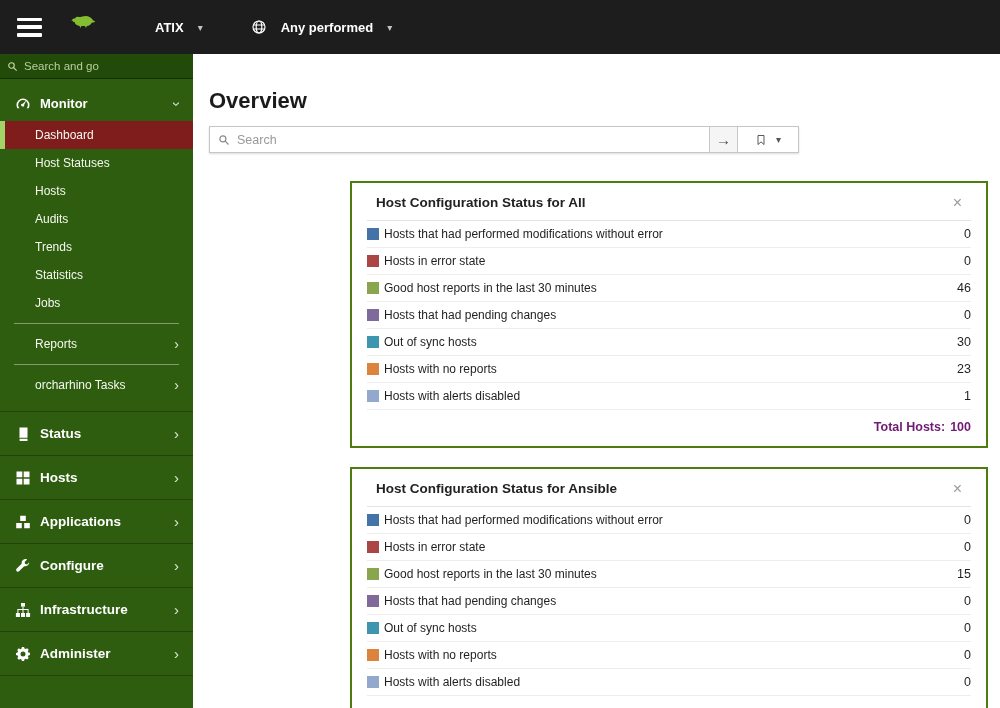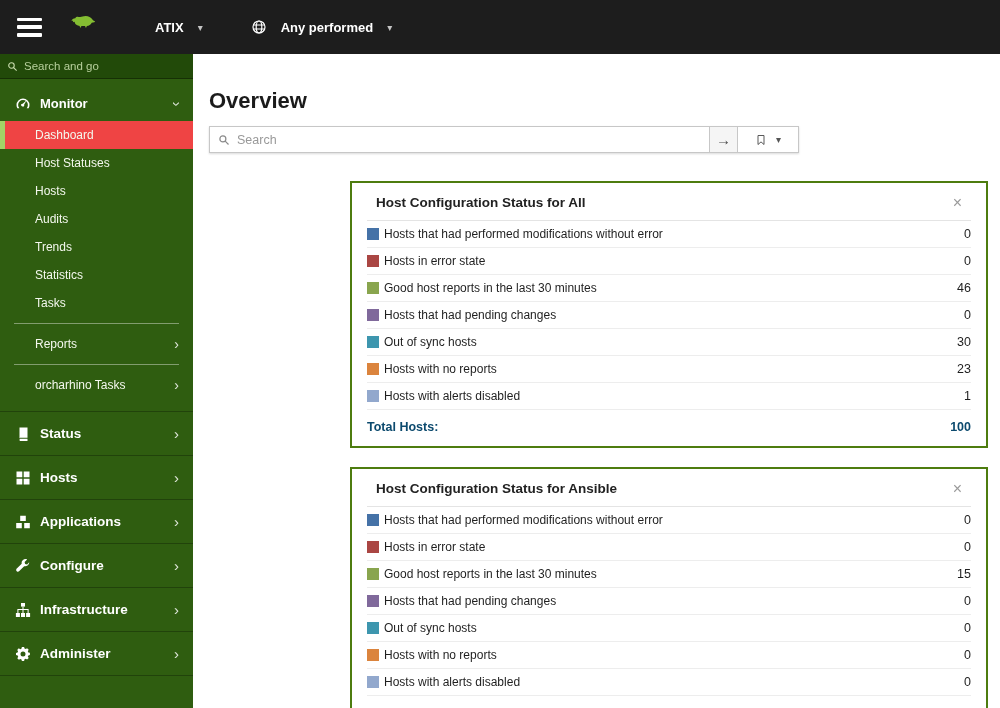--- a/index.html
+++ b/index.html
@@ -35,21 +35,21 @@
   .side-search input::placeholder { color: #b7cf9c; }
 
   .section-header { display: flex; align-items: center; padding: 9px 14px; margin-top: 7px; font-size: 13px; font-weight: 700; color: #fff; cursor: pointer; }
   .sicon { width: 17px; height: 17px; margin-right: 9px; display: inline-flex; align-items: center; justify-content: center; }
   .sicon svg { width: 16px; height: 16px; fill: #fff; }
   .chev { margin-left: auto; font-size: 15px; line-height: 10px; color: rgba(255,255,255,0.85); font-weight: 400; }
   .chev-down { display: inline-block; transform: rotate(90deg); }
 
   .subnav { list-style: none; }
   .subnav li { display: flex; align-items: center; padding: 7px 14px 7px 35px; font-size: 12px; color: #f4f8ee; cursor: pointer; }
-  .subnav li.active { background: #ef4444; border-left: 5px solid #a3d266; padding-left: 30px; }
+  .subnav li.active { background: #7f1d1d; border-left: 5px solid #a3d266; padding-left: 30px; }
   .subnav li .chev { font-size: 14px; }
   .nav-divider { border-top: 1px solid rgba(255,255,255,0.4); margin: 6px 14px; padding: 0 !important; height: 0; }
 
   .main-sections { margin-top: 12px; }
   .msection { display: flex; align-items: center; padding: 13px 14px; font-size: 13.5px; font-weight: 700; color: #fff;
               border-top: 1px solid rgba(0,0,0,0.28); cursor: pointer; }
   .side-bottom { border-top: 1px solid rgba(0,0,0,0.28); flex: 1; }
 
   
   main { flex: 1; background: #fff; min-width: 0; overflow: hidden; }
@@ -71,21 +71,21 @@
   .cards { margin: 28px 12px 0 157px; }
   .card { border: 2px solid #4d7c0f; background: #fff; margin-bottom: 19px; }
   .card-header { display: flex; align-items: center; margin: 0 15px; padding: 12px 9px 10px; border-bottom: 1px solid #e4e4e4; }
   .card-title { font-size: 13.5px; font-weight: 700; color: #222; }
   .card-close { margin-left: auto; color: #9a9a9a; font-size: 16px; line-height: 12px; cursor: pointer; }
   .card-body { padding: 0 15px; }
   .crow { display: flex; align-items: center; padding: 6px 0; border-bottom: 1px solid #ededed; }
   .swatch { width: 12px; height: 12px; flex: 0 0 12px; margin-right: 5px; }
   .crow-label { font-size: 12px; color: #1f1f1f; }
   .crow-value { margin-left: auto; font-size: 12.5px; color: #1f1f1f; }
-  .card-total { display: flex; justify-content: space-between; gap: 17px; padding: 10px 0 12px; font-size: 12.5px; font-weight: 700; color: #0c4a6e; }
+  .card-total { display: flex; justify-content: flex-end; gap: 5px; padding: 10px 0 12px; font-size: 12.5px; font-weight: 700; color: #701a75; }
 </style>
 </head>
 <body>
 
 <div class="page">
 
   <header class="topbar">
     <button class="hamburger">
       <span></span>
         <span></span>
@@ -155,21 +155,21 @@
         <li>
             <span>Audits</span>
           </li>
         <li>
             <span>Trends</span>
           </li>
         <li>
             <span>Statistics</span>
           </li>
         <li>
-            <span>Tasks</span>
+            <span>Jobs</span>
           </li>
         <li class="nav-divider"></li>
         <li>
           <span>Reports</span>
           <span class="chev">›</span>
         </li>
         <li class="nav-divider"></li>
         <li>
           <span>orcharhino Tasks</span>
           <span class="chev">›</span>

